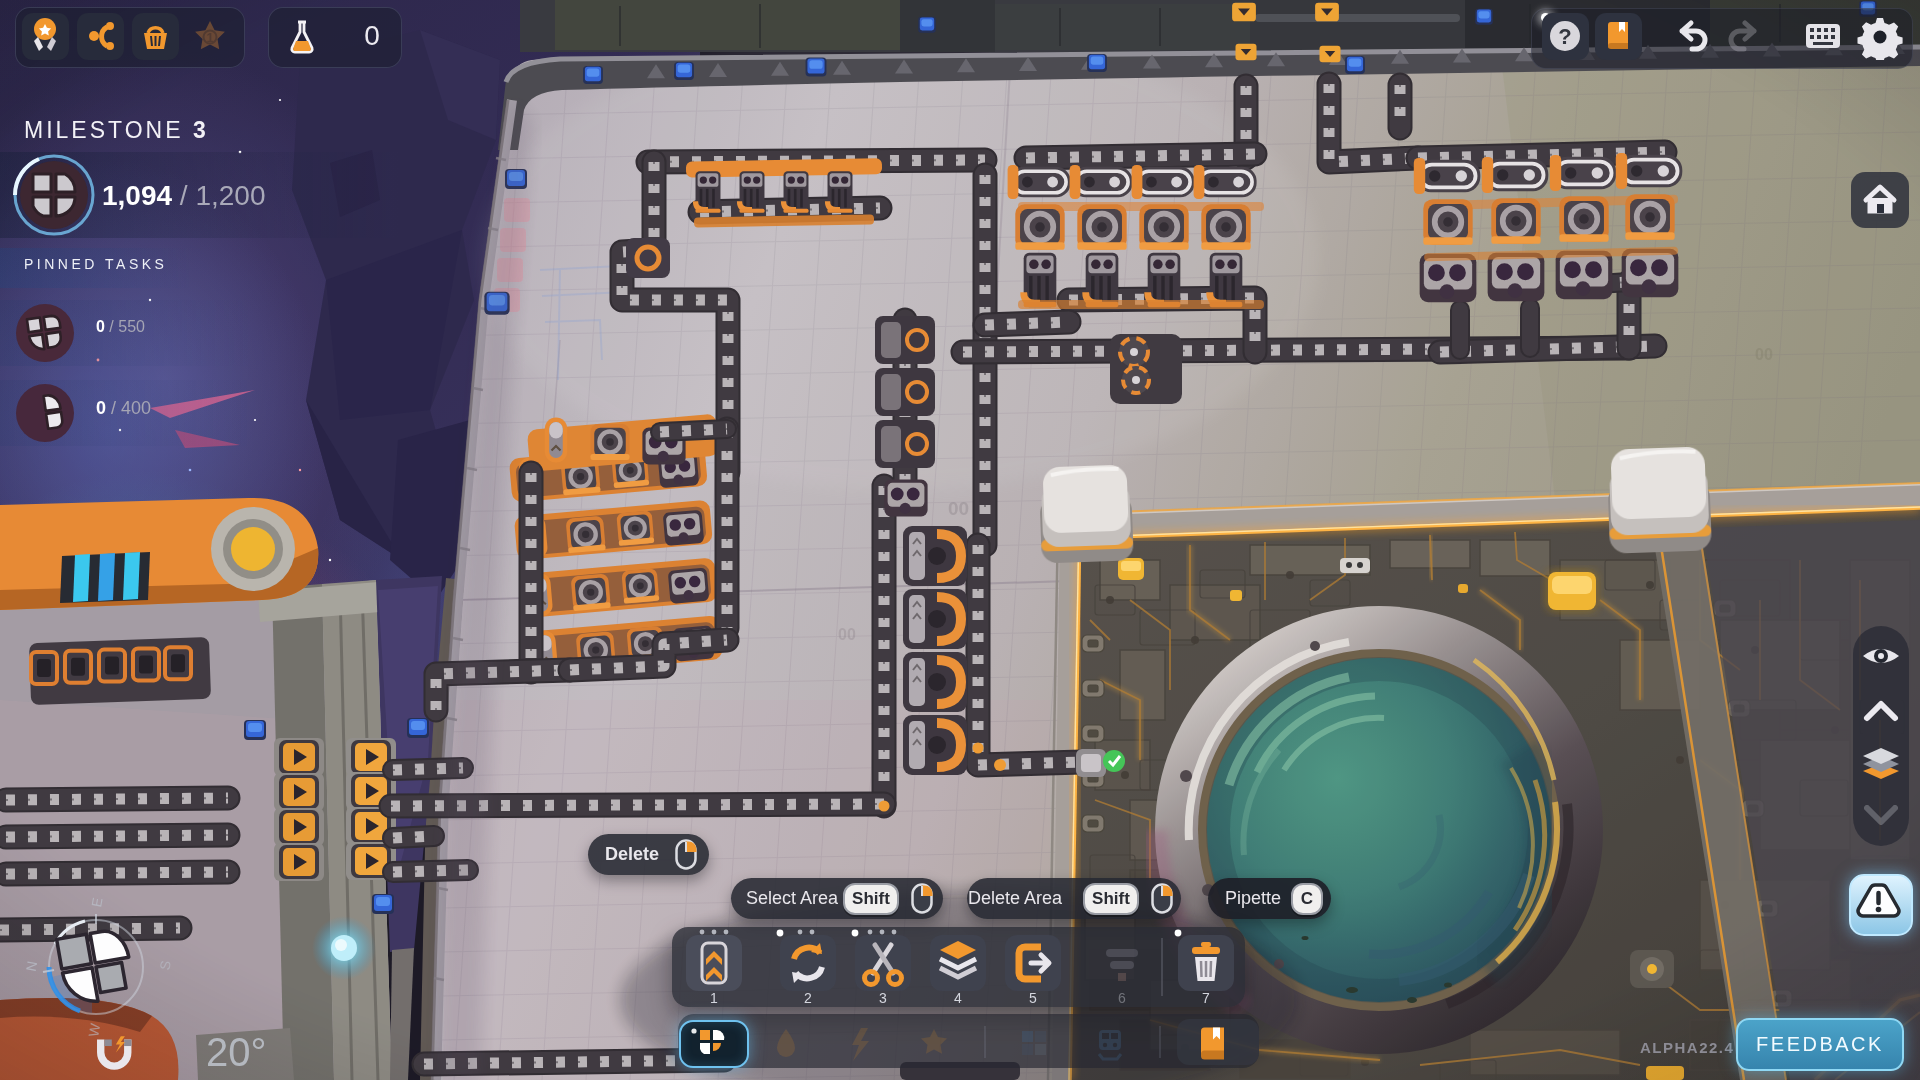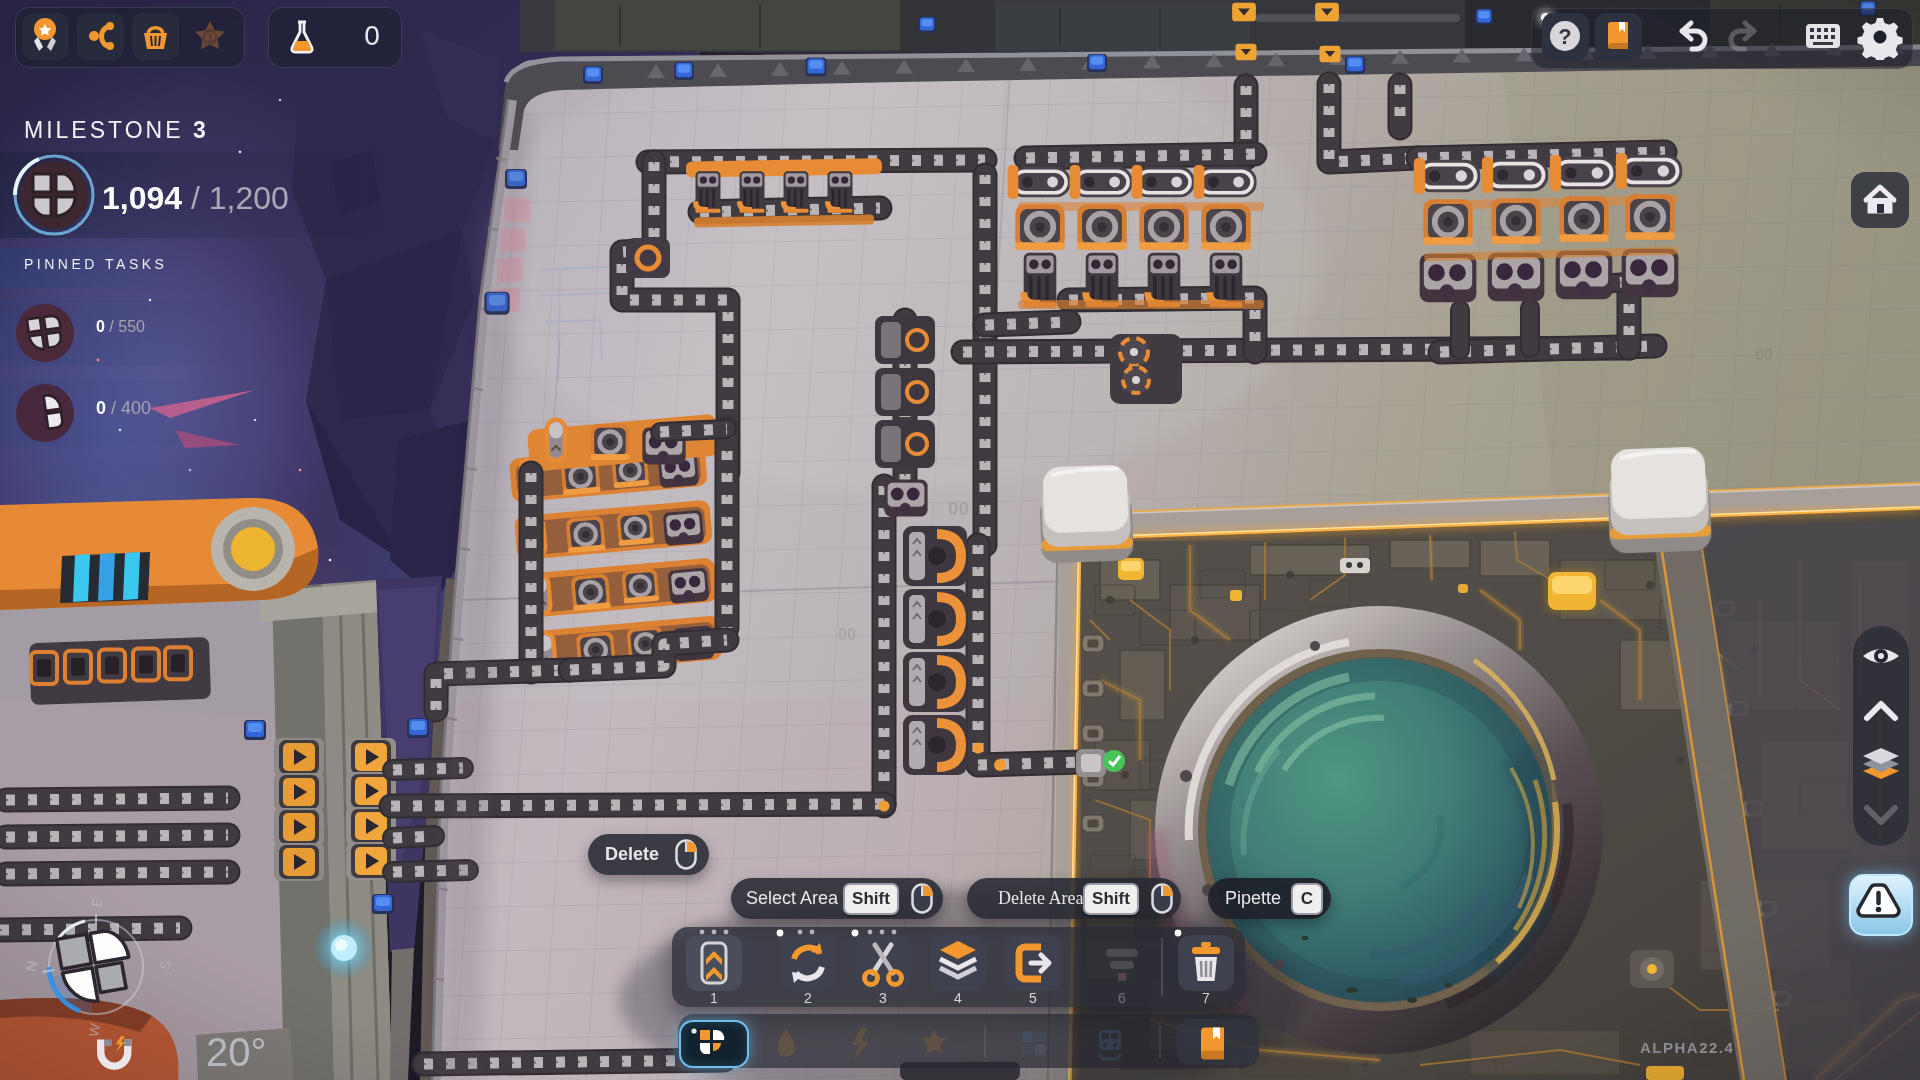--- a/index.html
+++ b/index.html
@@ -1,19 +1,19 @@
 <!DOCTYPE html>
 <html><head>
 <meta charset="utf-8">
 <style>
   html,body{margin:0;padding:0;background:#15121f;}
   #stage{position:relative;width:1920px;height:1080px;overflow:hidden;font-family:"Liberation Sans",sans-serif;}
   .abs{position:absolute;}
   .pill{position:absolute;height:41px;background:rgba(38,40,49,0.87);border-radius:21px;display:flex;align-items:center;color:#e9e7ec;font-size:18px;box-shadow:0 6px 14px rgba(10,8,14,0.35);}
-  .key{background:#f0efee;color:#2a2c33;border:2px solid #9a9da5;border-radius:7px;font-weight:bold;display:flex;align-items:center;justify-content:center;box-shadow:0 2px 0 rgba(0,0,0,0.3);}
+  .key{background:#f0efee;color:#2a2c33;border:2px solid #9a9da5;border-radius:12px;font-weight:bold;display:flex;align-items:center;justify-content:center;box-shadow:0 2px 0 rgba(0,0,0,0.3);}
 </style>
 </head>
 <body>
 <div id="stage">
 <svg width="1920" height="1080" style="position:absolute;left:0;top:0">
 <defs>
   <linearGradient id="spaceG" x1="0" y1="0" x2="0.7" y2="1">
     <stop offset="0" stop-color="#241f43"></stop>
           <stop offset="0.45" stop-color="#2b244e"></stop>
           <stop offset="1" stop-color="#362e5b"></stop>
@@ -1667,21 +1667,21 @@
 
 <svg class="abs" style="left:8px;top:150px" width="92" height="92">
 <circle cx="46" cy="45" r="34" fill="#3d2731"></circle>
 <circle cx="46" cy="45" r="39" fill="none" stroke="#78c4f0" stroke-width="3" opacity="0.8"></circle>
 <path d="M 46 45 m -39 0 a 39 39 0 0 1 24 -36" fill="none" stroke="#e8f7ff" stroke-width="4"></path>
 <g transform="translate(46 45)">
         <path d="M -21 -21 h 18 v 18 h -18 z M 2 -21 h 9 a 19 19 0 0 1 10 18 h -19 z M -21 2 h 18 v 19 h -8 a 19 19 0 0 1 -10 -10 z M 2 2 h 19 a 19 19 0 0 1 -19 19 z" fill="#ccc9ce" stroke="#2e2027" stroke-width="3" stroke-linejoin="round"></path>
       </g>
 </svg>
 
-<div class="abs" style="left:102px;top:180px;font-size:32px;color:#ffffff;font-weight:bold;">1,094 <span style="font-weight:normal;color:#a9a9b8;">/ 1,200</span></div>
+<div class="abs" style="left:102px;top:180px;font-size:28px;color:#ffffff;font-weight:bold;">1,094 <span style="font-weight:normal;color:#a9a9b8;">/ 1,200</span></div>
 
 <div class="abs" style="left:0px;top:248px;width:190px;height:40px;background:linear-gradient(90deg,rgba(30,70,130,0.30),transparent);"></div>
 
 <div class="abs" style="left:24px;top:256px;font-size:14px;letter-spacing:3.5px;color:#eef0f6;">PINNED TASKS</div>
 
 <div class="abs" style="left:0px;top:300px;width:250px;height:66px;background:linear-gradient(90deg,rgba(40,60,110,0.22),transparent);"></div>
 
 <svg class="abs" style="left:14px;top:302px" width="62" height="62">
 <circle cx="31" cy="31" r="29" fill="#49293a"></circle>
 <g transform="translate(31 31) rotate(-8)">
@@ -1802,21 +1802,21 @@
 <span style="margin-left:15px;">Select Area</span>
 <span class="key" style="position:absolute;right:44px;top:5px;width:52px;height:28px;font-size:17px;">Shift</span>
 <span style="position:absolute;right:8px;top:4px;"><svg width="26" height="33">
           <rect x="3.5" y="2.5" width="19" height="28" rx="9.5" fill="#3a3d47" stroke="#dcdde2" stroke-width="2.5"></rect>
           <path d="M 13 3.5 h 2.5 a 8 8 0 0 1 8 8 v 2.5 h -10.5 z" fill="#f2982e"></path>
           <line x1="13" y1="4" x2="13" y2="14" stroke="#dcdde2" stroke-width="2"></line>
         </svg></span>
     </div>
 
 <div class="pill" style="left:967px;top:878px;width:214px;">
-<span style="margin-left:31px;font-family:Liberation Serif, serif;">Delete Area</span>
+<span style="margin-left:1px;">Delete Area</span>
 <span class="key" style="position:absolute;right:42px;top:5px;width:52px;height:28px;font-size:17px;">Shift</span>
 <span style="position:absolute;right:6px;top:4px;"><svg width="26" height="33">
           <rect x="3.5" y="2.5" width="19" height="28" rx="9.5" fill="#3a3d47" stroke="#dcdde2" stroke-width="2.5"></rect>
           <path d="M 13 3.5 h 2.5 a 8 8 0 0 1 8 8 v 2.5 h -10.5 z" fill="#f2982e"></path>
           <line x1="13" y1="4" x2="13" y2="14" stroke="#dcdde2" stroke-width="2"></line>
         </svg></span>
     </div>
 
 <div class="pill" style="left:1208px;top:878px;width:123px;background:rgba(30,32,40,0.92);">
 <span style="margin-left:17px;">Pipette</span>
@@ -1988,13 +1988,14 @@
         <rect x="14" y="10" width="9" height="8" fill="#8e8b94"></rect>
         <rect x="38" y="10" width="9" height="8" fill="#8e8b94"></rect>
         <path d="M 34 6 l -6 10 h 5 l -5 10 l 11 -13 h -5 l 5 -7 z" fill="#f2982e"></path>
       </g>
     </svg>
 
 <div class="abs" style="left:206px;top:1030px;font-size:40px;color:#b4b8bf;">20°</div>
 
 <div class="abs" style="left:1640px;top:1039px;font-size:15px;font-weight:bold;letter-spacing:1.5px;color:#8c8b94;text-align:right;">ALPHA22.4</div>
 
+<div class="abs" style="left:1736px;top:1018px;width:164px;height:49px;background:linear-gradient(180deg,#4ba3c9,#3684ad);border:2px solid #8fd8f4;border-radius:13px;box-shadow:0 0 16px rgba(90,190,240,0.5);display:flex;align-items:center;justify-content:center;font-size:20px;letter-spacing:2.5px;color:#f2fbff;">FEEDBACK</div>
 </div>
 
 </body></html>

